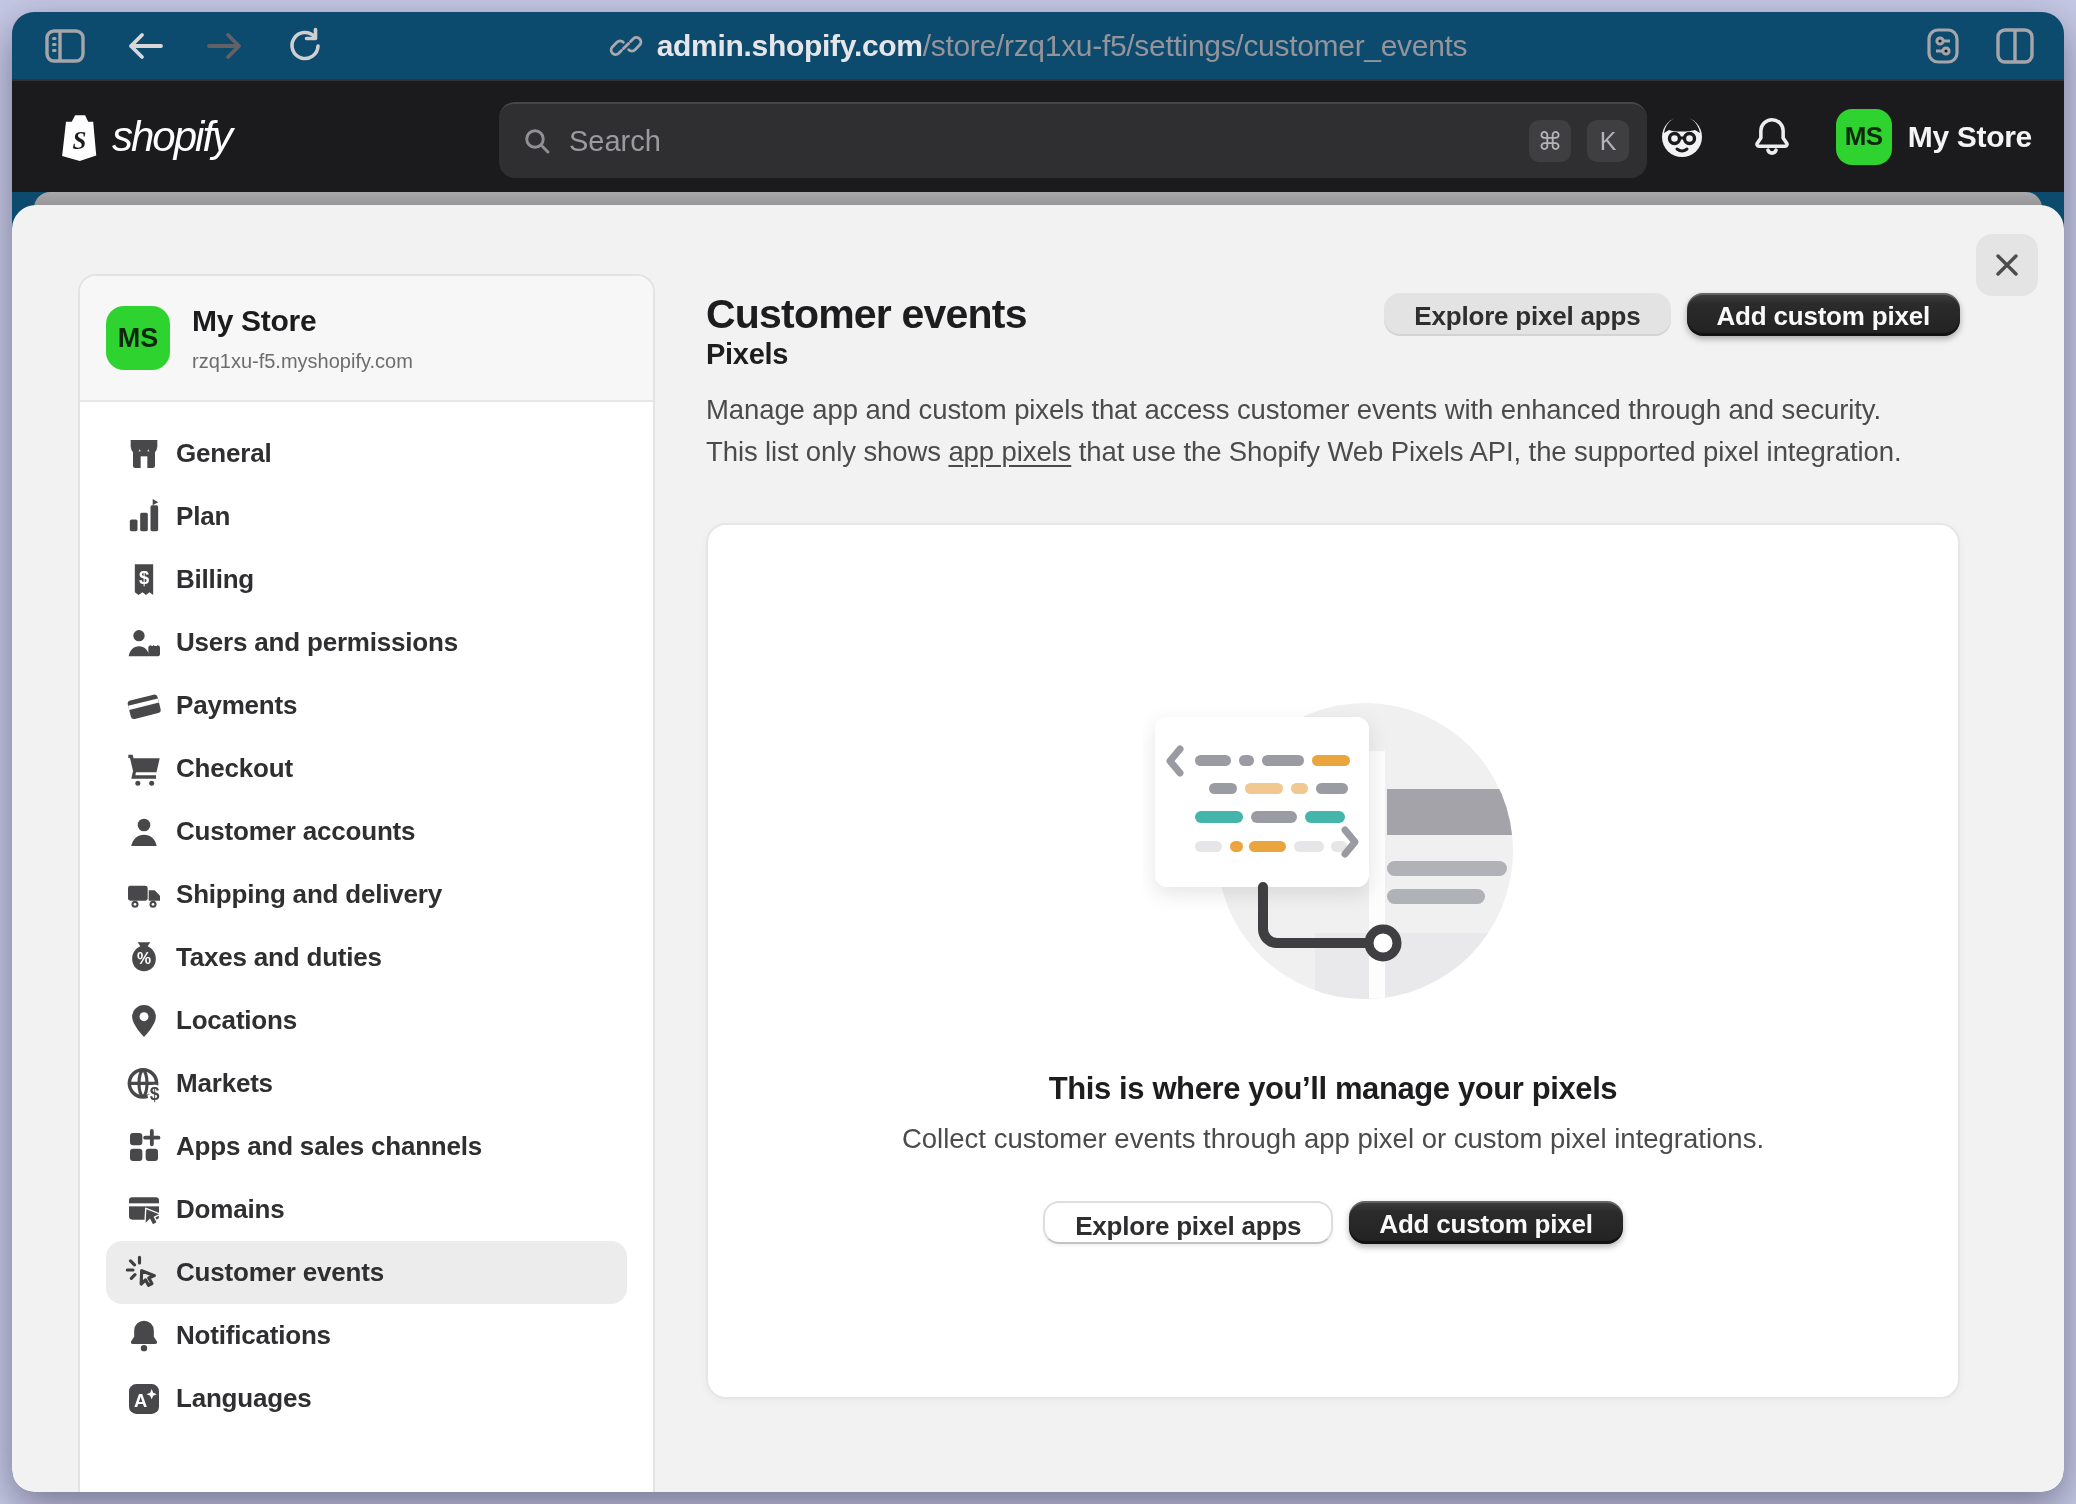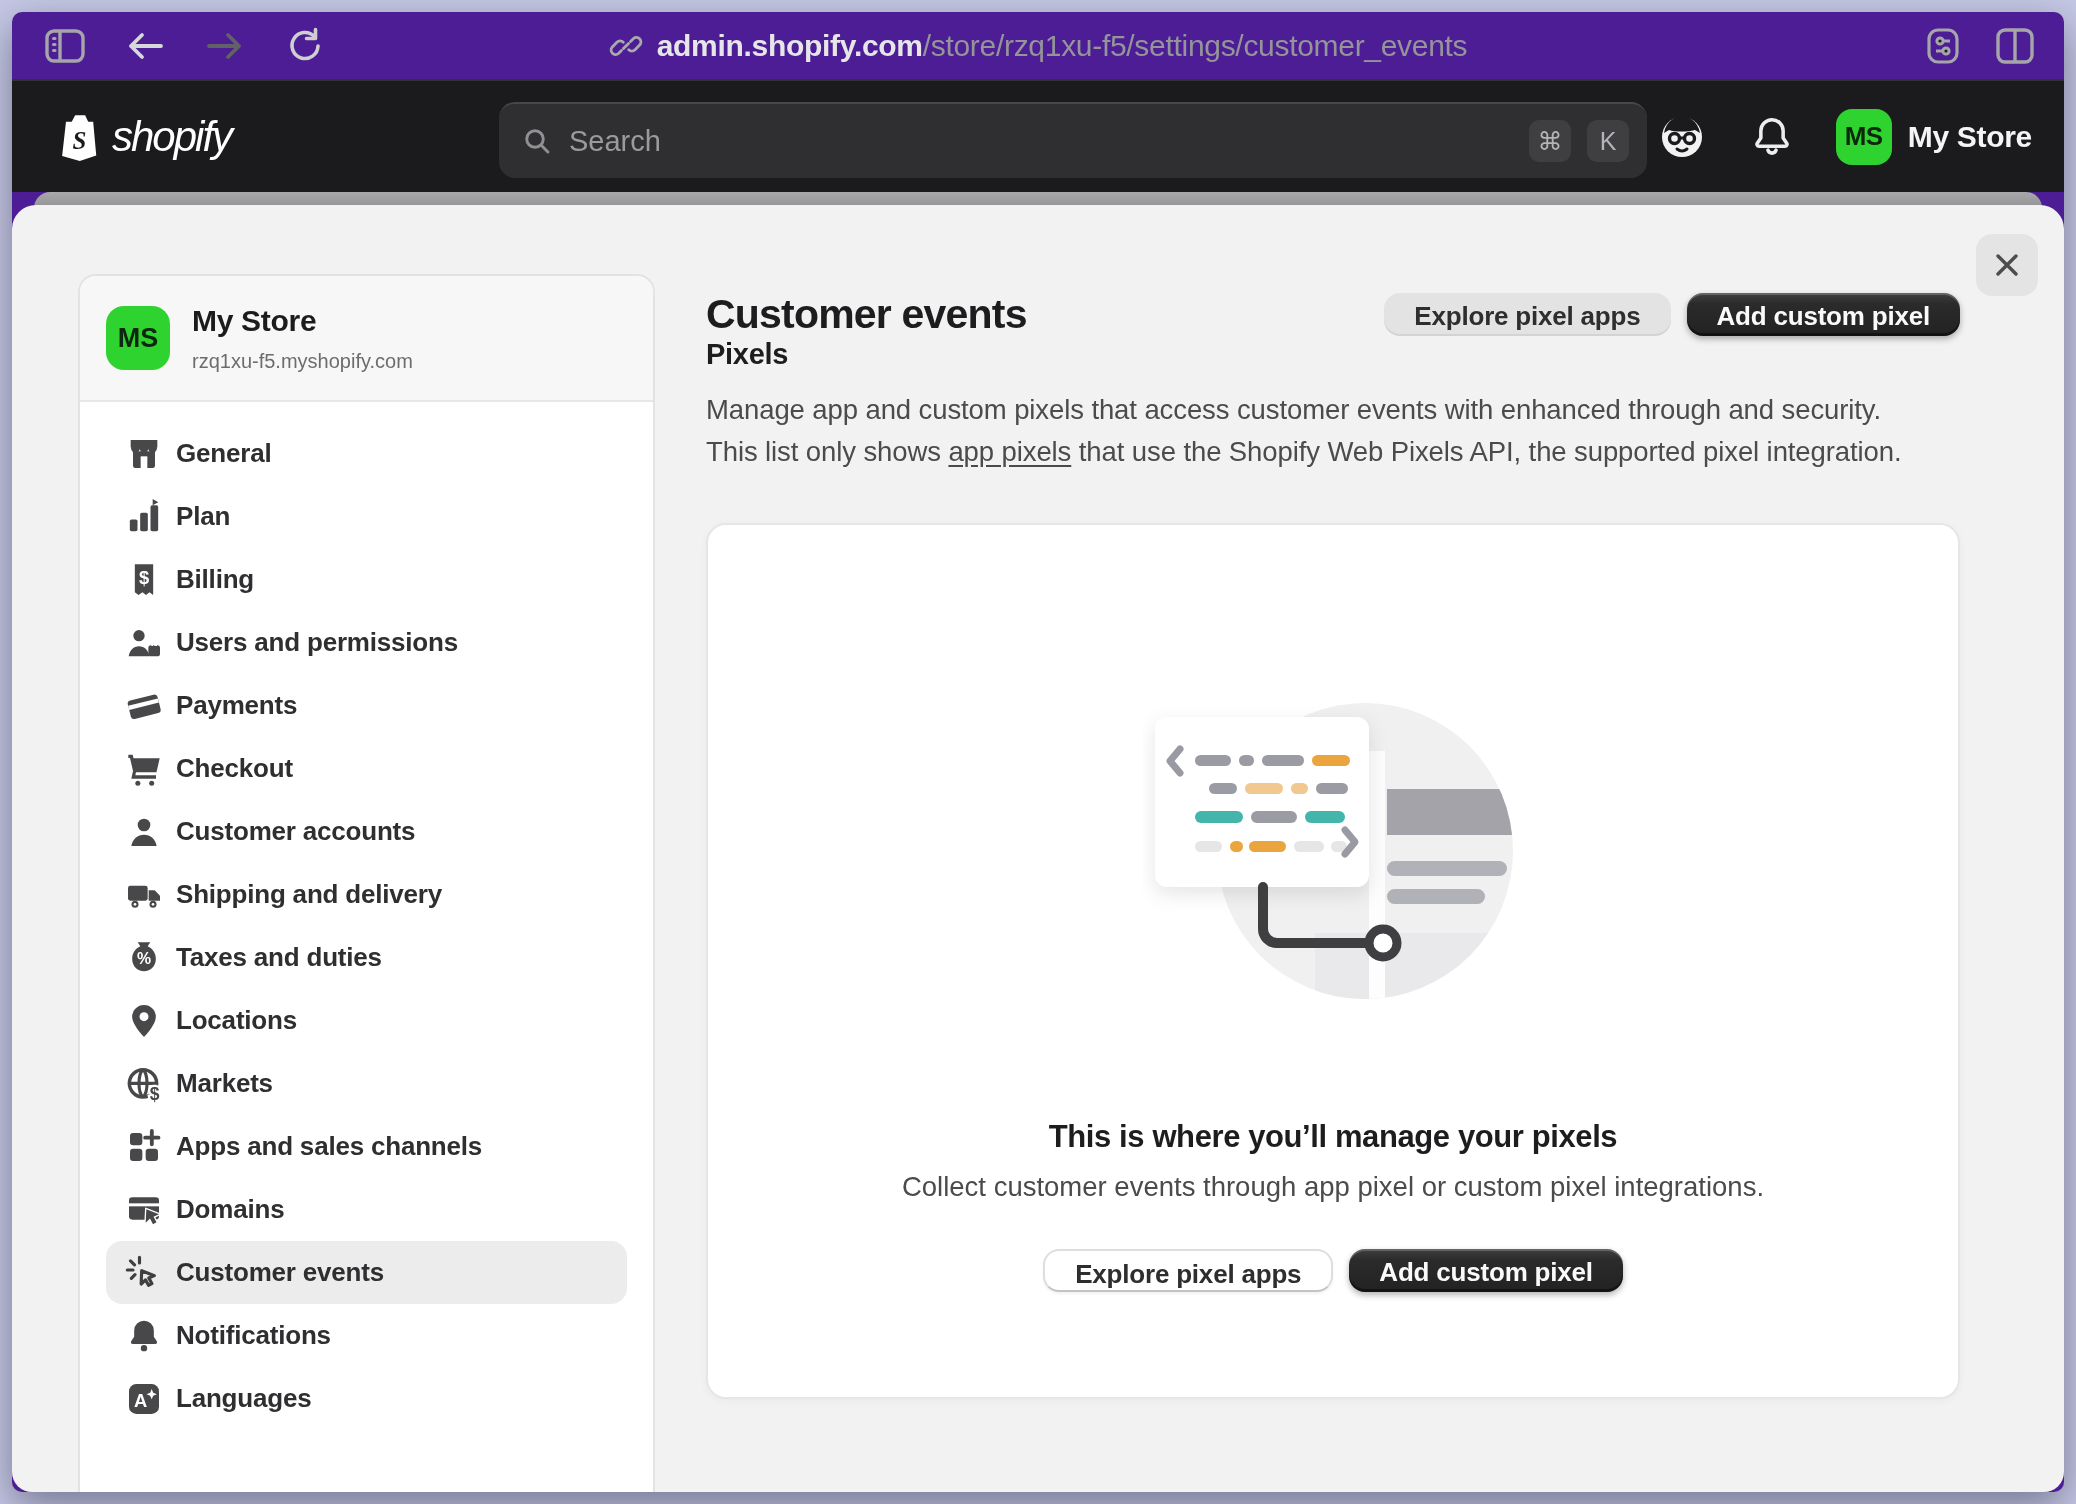--- a/index.html
+++ b/index.html
@@ -5,21 +5,21 @@
   * { margin:0; padding:0; box-sizing:border-box; }
   html,body { width:2076px; height:1504px; overflow:hidden; }
   body {
     background:#c6c9e5;
     font-family:"Liberation Sans","DejaVu Sans",sans-serif;
     -webkit-font-smoothing:antialiased;
     color:#1c1c1e;
   }
   .window {
     position:absolute; left:12px; top:12px; width:2052px; height:1480px;
-    background:#4c1d95; border-radius:10px; overflow:hidden;
+    background:#0c4a6e; border-radius:22px; overflow:hidden;
     box-shadow:0 14px 40px rgba(20,20,45,.45);
   }
   
   .browser-bar {
     height:69px; display:flex; align-items:center; position:relative;
     border-bottom:2px solid #323234; padding:0 30px;
   }
   .tb-ico { width:46px; height:46px; display:flex; align-items:center; justify-content:center; border-radius:10px; flex:0 0 auto; }
   .tb-ico svg { display:block; }
   .tb-left { display:flex; align-items:center; gap:34px; z-index:2; }
@@ -109,21 +109,21 @@
   }
   .section-title { font-size:29px; font-weight:700; color:#1d1d1f; letter-spacing:-0.3px; }
   .desc { margin-top:18px; font-size:27.5px; line-height:42px; color:#4b4b4d; letter-spacing:-0.1px; }
   .desc a { color:#4b4b4d; text-decoration:underline; text-underline-offset:4px; cursor:pointer; }
   .empty-card {
     margin-top:50px; height:876px; background:#fff; border:2px solid #e6e6e6;
     border-radius:20px; box-shadow:0 2px 8px rgba(0,0,0,.04);
     display:flex; flex-direction:column; align-items:center;
   }
   .illus { margin-top:166px; }
-  .empty-title { margin-top:92px; font-size:31px; font-weight:700; color:#1d1d1f; letter-spacing:-0.4px; }
+  .empty-title { margin-top:44px; font-size:31px; font-weight:700; color:#1d1d1f; letter-spacing:-0.4px; }
   .empty-sub { margin-top:16px; font-size:27.5px; color:#4b4b4d; }
   .empty-actions { margin-top:46px; display:flex; gap:16px; }
   .ic { display:block; }
 </style>
 </head>
 <body>
 
 <div class="window">
 
   <div class="browser-bar">

